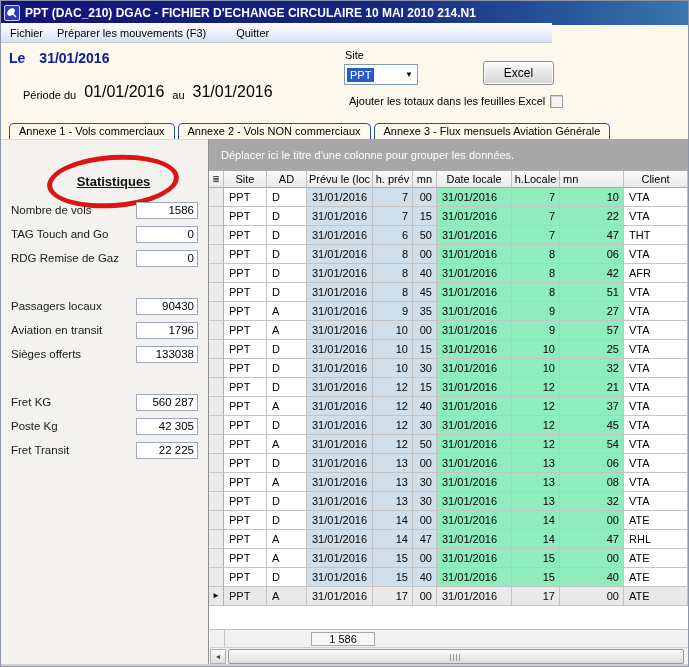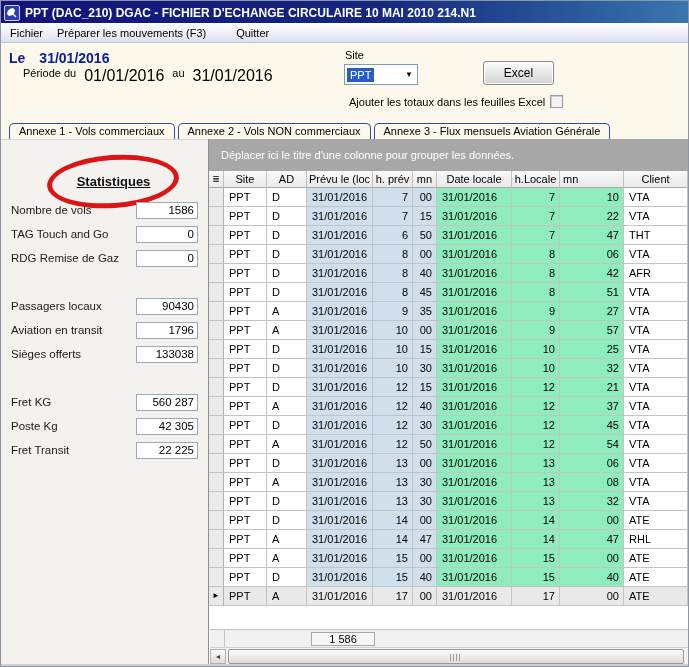--- a/index.html
+++ b/index.html
@@ -10,44 +10,44 @@
   
   .titlebar { position:absolute; left:0; top:0; width:689px; height:24px;
     background:linear-gradient(90deg,#12137c 0%,#16267f 55%,#2a5c9e 85%,#3a76ad 100%);
     display:flex; align-items:center; padding-left:3px; }
   .titlebar .ticon { width:16px; height:16px; margin-right:5px; flex:none;
     background:#2a3bb4; border:1px solid #cfd6ff; border-radius:2px;
     display:flex; align-items:center; justify-content:center; }
   .titlebar .ttext { color:#fff; font-weight:bold; font-size:12px; white-space:nowrap; }
 
   
-  .menubar { position:absolute; left:0; top:22px; width:689px; height:20px;
+  .menubar { position:absolute; left:0; top:22px; width:551px; height:20px;
     background:linear-gradient(#ffffff,#e7ebf6 70%,#d9dff0);
     border-bottom:1px solid #c2c6d4; display:flex; align-items:center; }
   .menu-item { padding:0 7px; height:18px; line-height:18px; white-space:nowrap; cursor:default; }
   .menu-item:nth-child(1){ margin-left:2px; }
   .menu-item:nth-child(3){ margin-left:16px; }
   .menu-item:nth-child(4){ margin-left:16px; }
 
   
   .formarea { position:absolute; left:0; top:42px; width:689px; height:77px; background:#fdf8ec; }
   .date-line { position:absolute; left:8px; top:7px; font-size:14px; font-weight:bold; color:#0a2099; }
   .date-line .lbl { margin-right:14px; }
-  .periode-line { position:absolute; left:22px; top:24px; display:flex; gap:8px; align-items:flex-start; }
+  .periode-line { position:absolute; left:22px; top:40px; display:flex; gap:8px; align-items:flex-end; }
   .periode-line .val { font-size:16px; }
   .site-label { position:absolute; left:344px; top:6px; }
   .combo { position:absolute; left:343px; top:21px; width:74px; height:21px; background:#fff;
     border:1px solid #7f9db9; display:flex; align-items:center; }
   .combo .sel { background:#2a5cc8; color:#fff; padding:1px 3px; margin-left:2px; }
   .combo .drop { margin-left:auto; width:16px; text-align:center; color:#000; font-size:8px; }
   .btn-excel { position:absolute; left:482px; top:18px; width:71px; height:24px;
     background:linear-gradient(#fdfdfd,#e8e8e8 45%,#d5d5d5);
     border:1px solid #8a8a8a; border-radius:3px; font-size:12px;
     display:flex; align-items:center; justify-content:center; box-shadow:inset 0 0 0 1px #fff; }
-  .chk-line { position:absolute; left:348px; top:52px; display:flex; align-items:center; gap:5px; }
+  .chk-line { position:absolute; left:348px; top:52px; display:flex; align-items:flex-start; gap:5px; }
   .checkbox { width:13px; height:13px; background:#f4f4f4; border:1px solid #9a9a9a;
     box-shadow:inset 1px 1px 0 #d0d0d0; }
 
   
   .tabstrip { position:absolute; left:0; top:119px; width:689px; height:19px; display:flex;
     align-items:flex-end; padding-left:8px; }
   .tab { border:1px solid #2a4fa0; border-bottom:none; border-radius:5px 5px 0 0;
     background:#fdf8ec; padding:1px 9px 2px 9px; margin-right:3px; white-space:nowrap; }
   .tab.active { background:#fdf8ec; }
 

